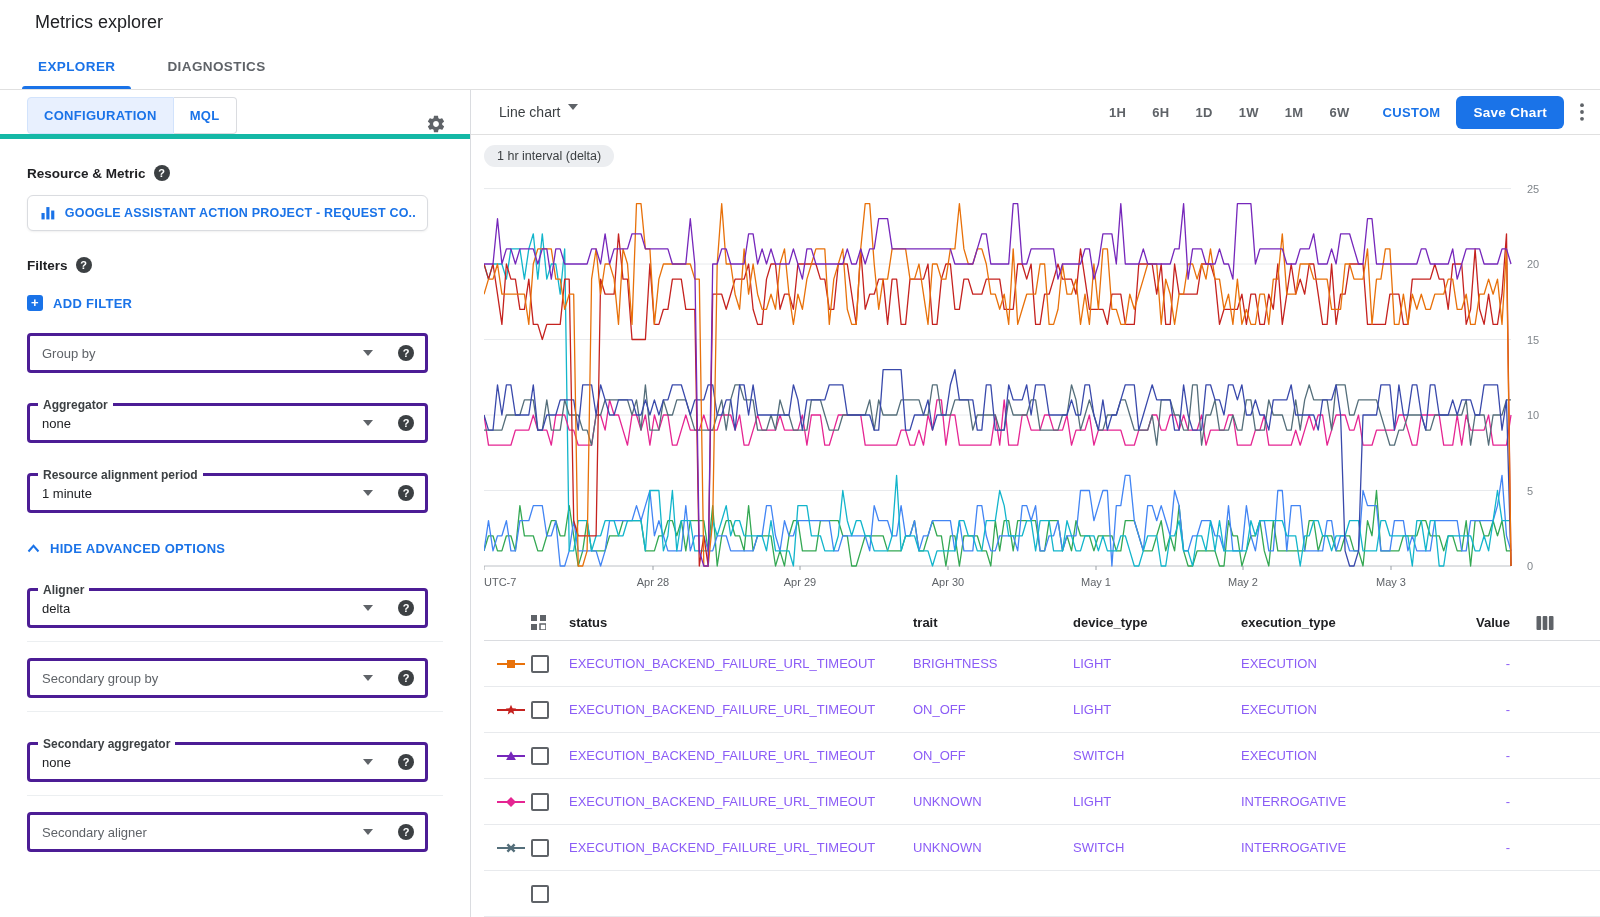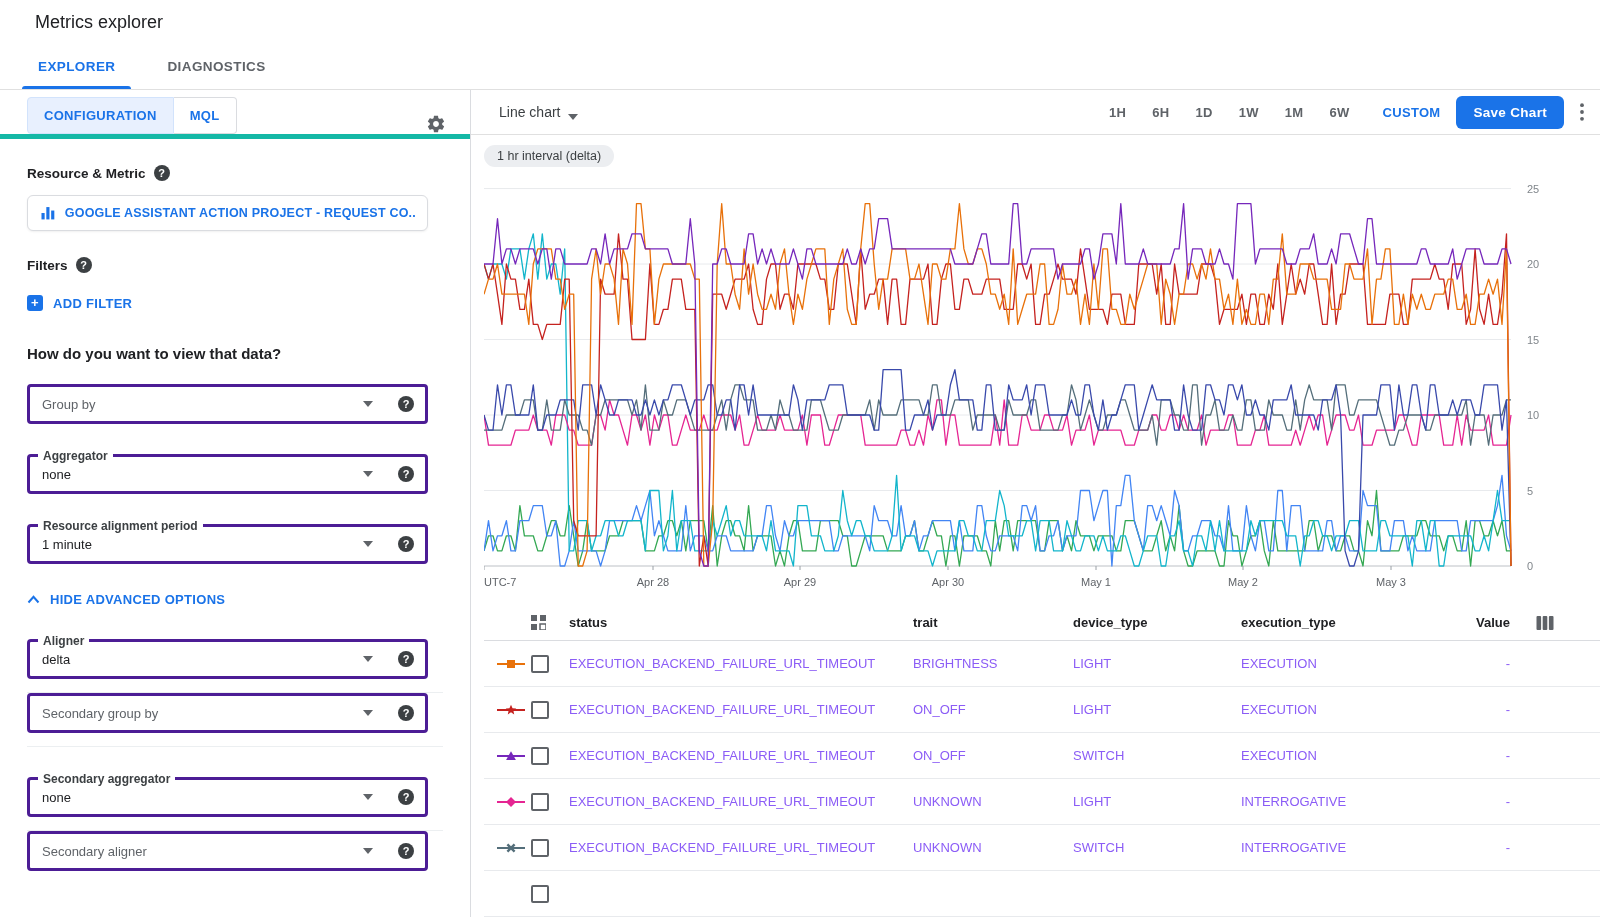--- a/index.html
+++ b/index.html
@@ -46,26 +46,26 @@
     font-weight:bold;color:#3c4043;white-space:nowrap}
   .field-value{font-size:13px;color:#202124}
   .field-value.ph{color:#5f6368}
   .caret{position:absolute;right:52px;width:0;height:0;border-left:5px solid transparent;
     border-right:5px solid transparent;border-top:6px solid #5f6368}
   .field .q{position:absolute;right:11px}
   .hide-adv{margin-top:28px;display:flex;align-items:center;gap:10px;color:#1a73e8;font-size:13px;
     font-weight:bold;letter-spacing:.3px;cursor:pointer}
   .divider{margin-top:13px;border-top:1px solid #eceff1}
   .field.mt-lg{margin-top:32px}
-  .field.mt-md{margin-top:0}
+  .field.mt-md{margin-top:16px}
   
   .right{flex:1;display:flex;flex-direction:column;overflow:hidden}
   .chart-toolbar{height:49px;border-bottom:1px solid #e0e0e0;display:flex;align-items:center;
     padding:0 16px 0 28px}
-  .dd{display:flex;align-items:flex-end;gap:8px;font-size:14px;color:#3c4043;cursor:pointer}
+  .dd{display:flex;align-items:flex-start;gap:8px;font-size:14px;color:#3c4043;cursor:pointer}
   .dd .caret2{width:0;height:0;border-left:5px solid transparent;border-right:5px solid transparent;
     border-top:6px solid #5f6368}
   .spacer{flex:1}
   .range-btn{font-size:13px;font-weight:bold;color:#5f6368;letter-spacing:.3px;margin:0 13px;cursor:pointer}
   .range-btn.custom{color:#1a73e8;margin:0 16px 0 20px}
   .save-btn{background:#1a73e8;color:#fff;font-size:13.5px;font-weight:bold;letter-spacing:.3px;
     border:none;border-radius:6px;padding:9px 17px;cursor:pointer;font-family:inherit}
   .kebab{margin-left:16px;cursor:pointer;display:flex;align-items:center}
   .chart-area{padding:10px 0 0 13px}
   .interval-chip{display:inline-block;background:#eceef1;border-radius:12px;padding:4px 13px;
@@ -149,21 +149,20 @@
       <div class="sec-label">
         <span>Filters</span>
         <span class="q">?</span>
       </div>
 
       <div class="add-filter">
         <span class="plusbox">+</span>
         <span>ADD FILTER</span>
       </div>
 
-      <div class="question">How do you want to view that data?</div>
 
       <div class="field">
         <span class="field-value ph">Group by</span>
         <span class="caret"></span>
         <span class="q">?</span>
       </div>
 
       <div class="field labeled">
         <span class="field-label">Aggregator</span>
         <span class="field-value">none</span>

